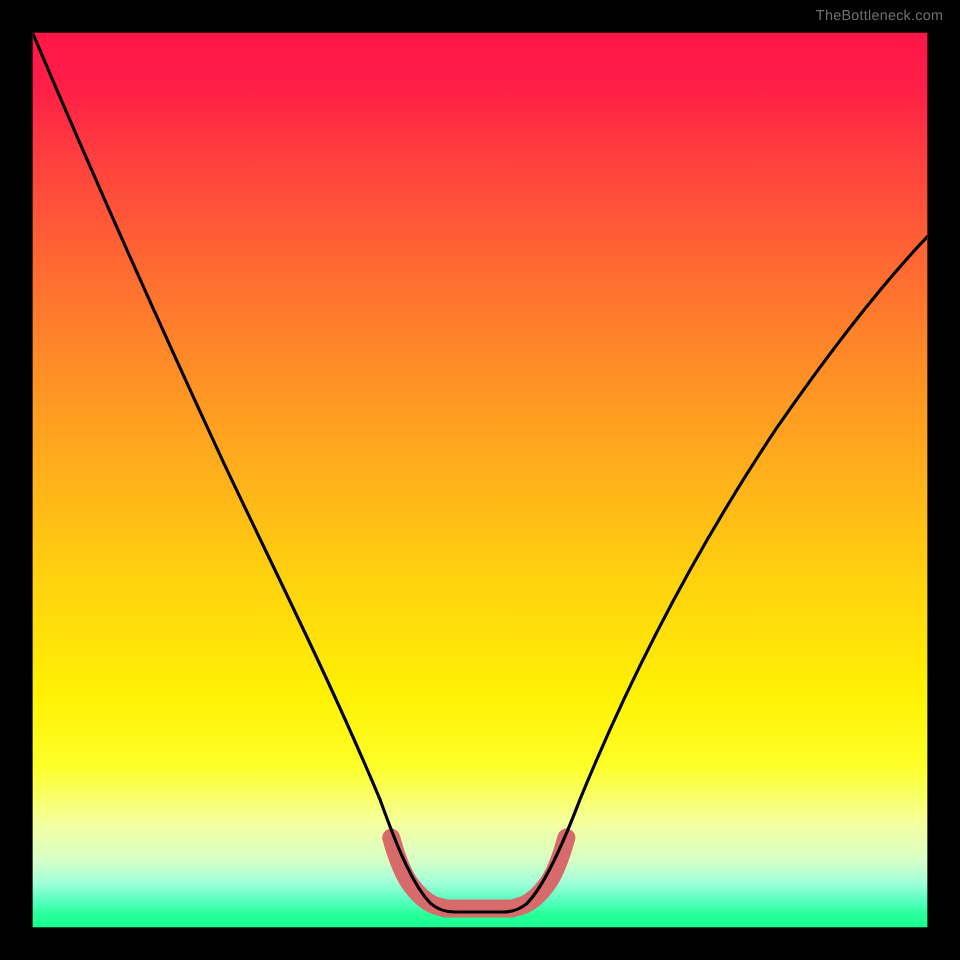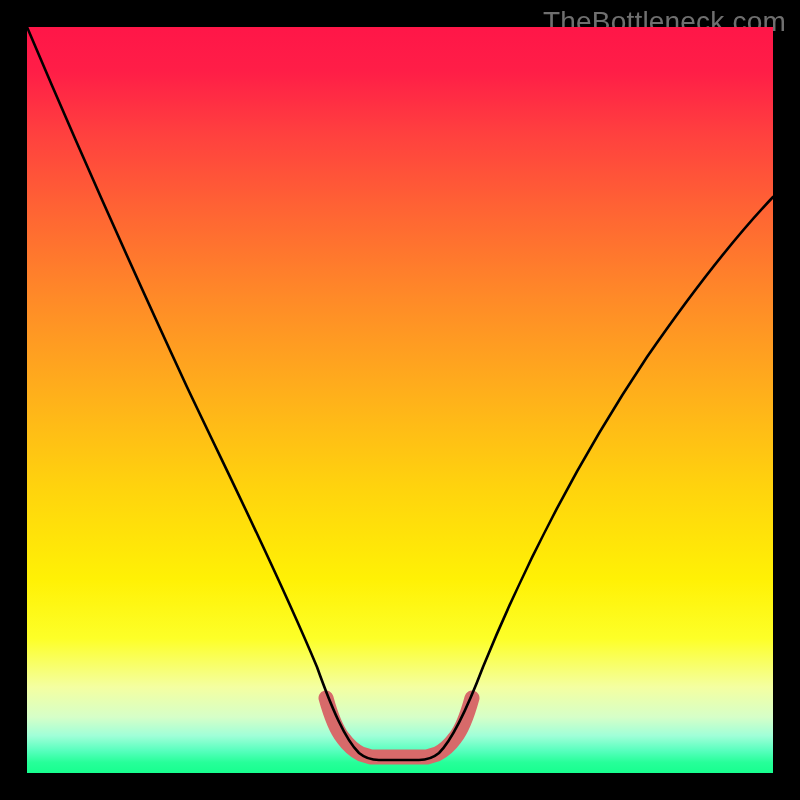--- a/index.html
+++ b/index.html
@@ -48,21 +48,21 @@
       #58ffbe 97%,
       #26ff99 98.6%,
       #17ff8f 100%
     );
   }
   .watermark {
     position: absolute;
     top: 6px;
     right: 14px;
     color: #6f6f6f;
-    font-size: 28px;
+    font-size: 12px;
     letter-spacing: 0.2px;
     font-weight: 500;
     user-select: none;
   }
   svg.curves {
     position: absolute;
     left: 0;
     top: 0;
     width: 746px;
     height: 746px;

